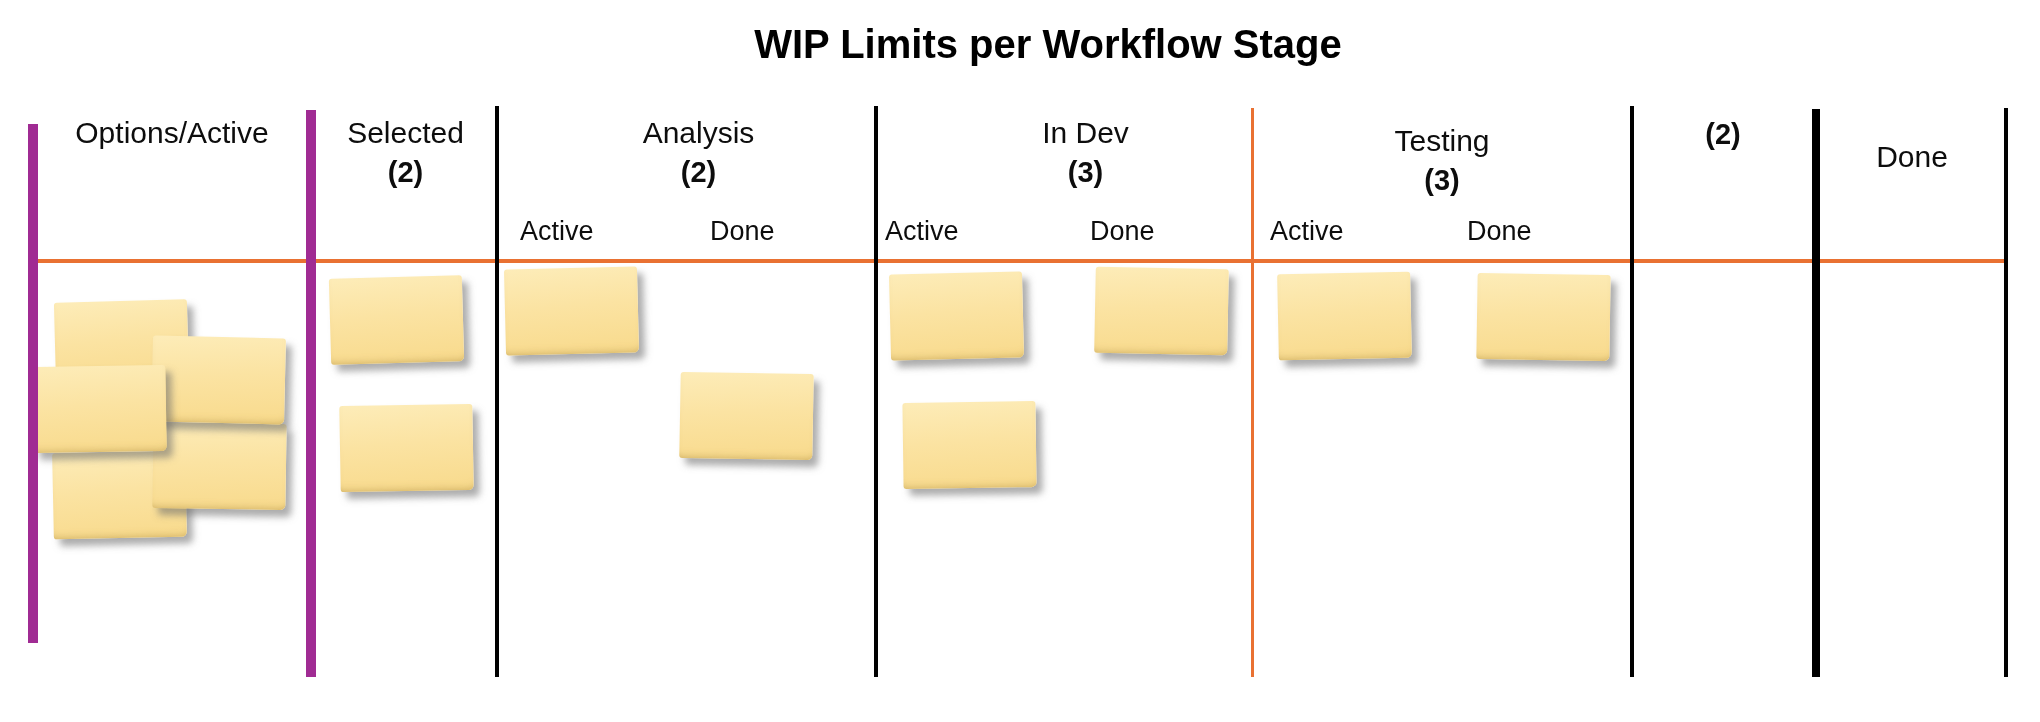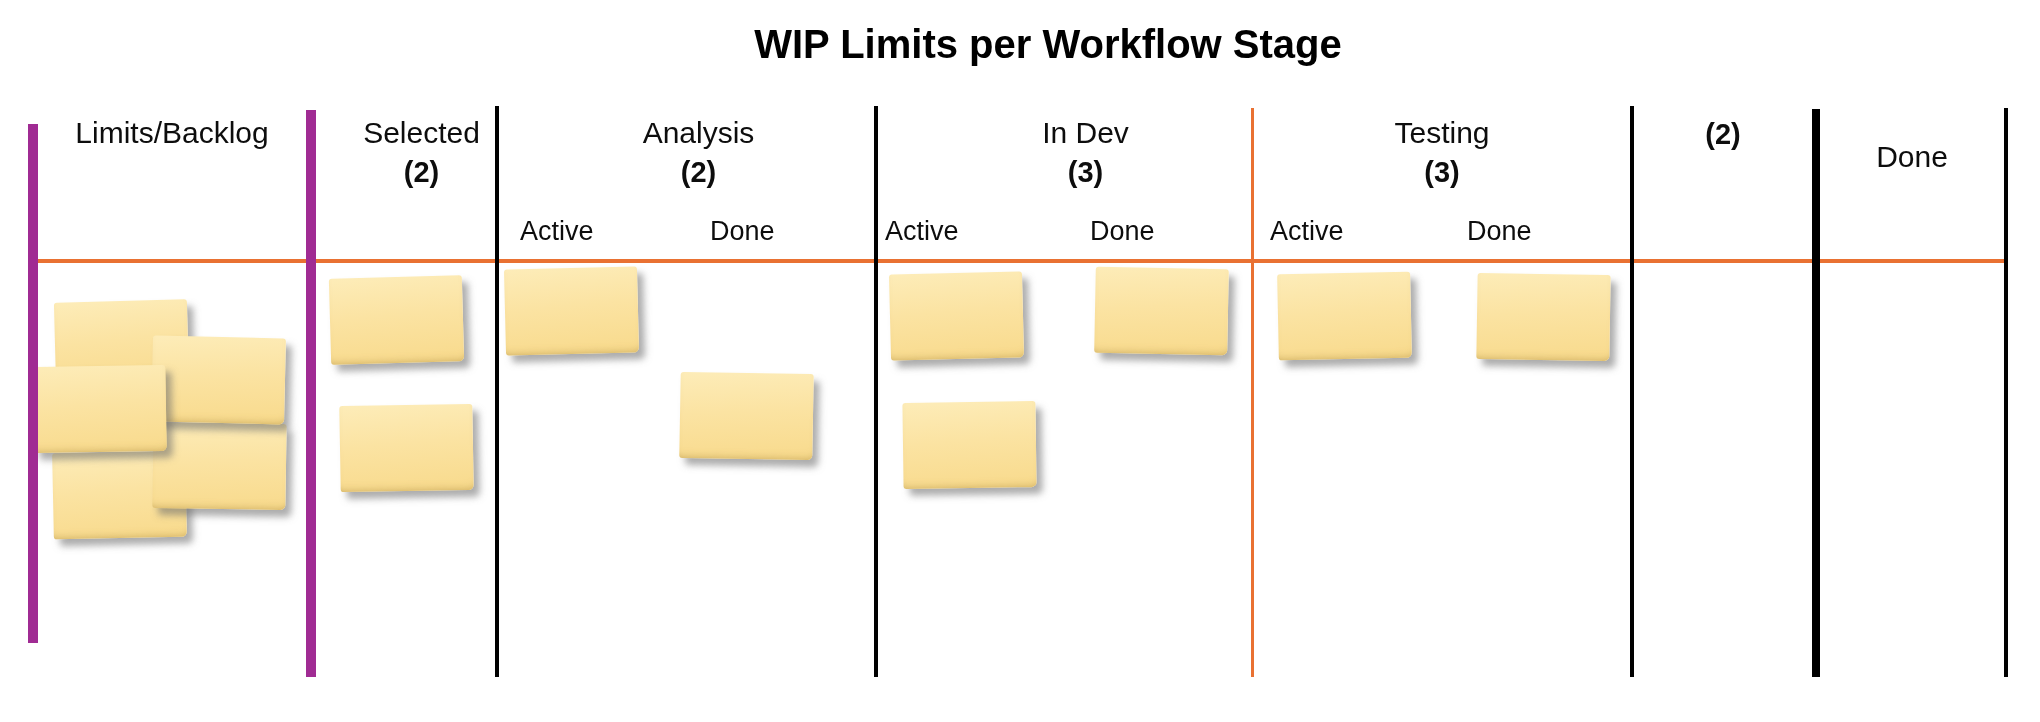--- a/index.html
+++ b/index.html
@@ -49,24 +49,24 @@
   .col-limit { display: block; font-size: 29px; font-weight: 700; line-height: 40px; }
   .sub-label {
     position: absolute;
     top: 216px;
     width: 140px;
     text-align: left;
     font-size: 27px;
     font-weight: 400;
   }
   .hdr-options  { left: 38px;   width: 268px; }
-  .hdr-selected { left: 316px;  width: 179px; padding-left: 16px; }
+  .hdr-selected { left: 316px;  width: 179px; }
   .hdr-analysis { left: 499px;  width: 375px; margin-left: 12px; }
   .hdr-indev    { left: 878px;  width: 415px; }
-  .hdr-testing  { left: 1254px; width: 376px; }
+  .hdr-testing  { left: 1254px; width: 376px; margin-top: 8px; }
   .hdr-release  { left: 1634px; width: 178px; }
   .hdr-done     { left: 1820px; width: 184px; top: 138px; }
 
   .sub-analysis-active { left: 520px;  }
   .sub-analysis-done   { left: 710px;  }
   .sub-indev-active    { left: 885px;  }
   .sub-indev-done      { left: 1090px; }
   .sub-testing-active  { left: 1270px; }
   .sub-testing-done    { left: 1467px; }
 
@@ -92,21 +92,21 @@
   <div class="vl purple vl-purple-2"></div>
   <div class="vl black  vl-black-1"></div>
   <div class="vl black  vl-black-2"></div>
   <div class="vl orange vl-orange-1"></div>
   <div class="vl black  vl-black-3"></div>
   <div class="vl black  vl-black-4"></div>
   <div class="vl black  vl-black-5"></div>
   <div class="hl orange hl-orange-1"></div>
 
   <div class="col-header hdr-options">
-    <span class="col-label">Limits/Backlog</span>
+    <span class="col-label">Options/Active</span>
   </div>
 
   <div class="col-header hdr-selected">
     <span class="col-label">Selected</span>
     <span class="col-limit">(2)</span>
   </div>
 
   <div class="col-header hdr-analysis">
     <span class="col-label">Analysis</span>
     <span class="col-limit">(2)</span>

